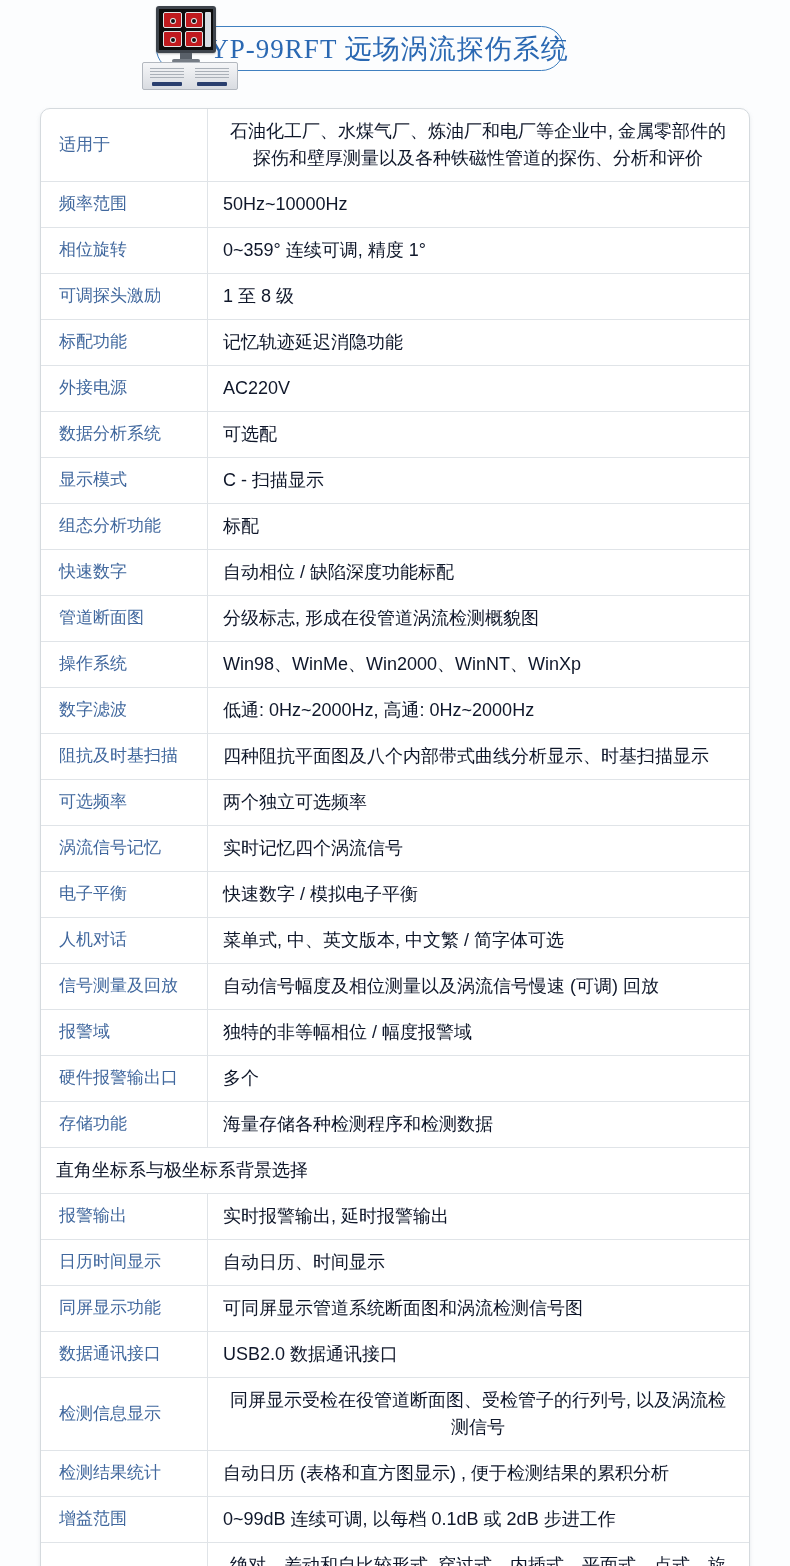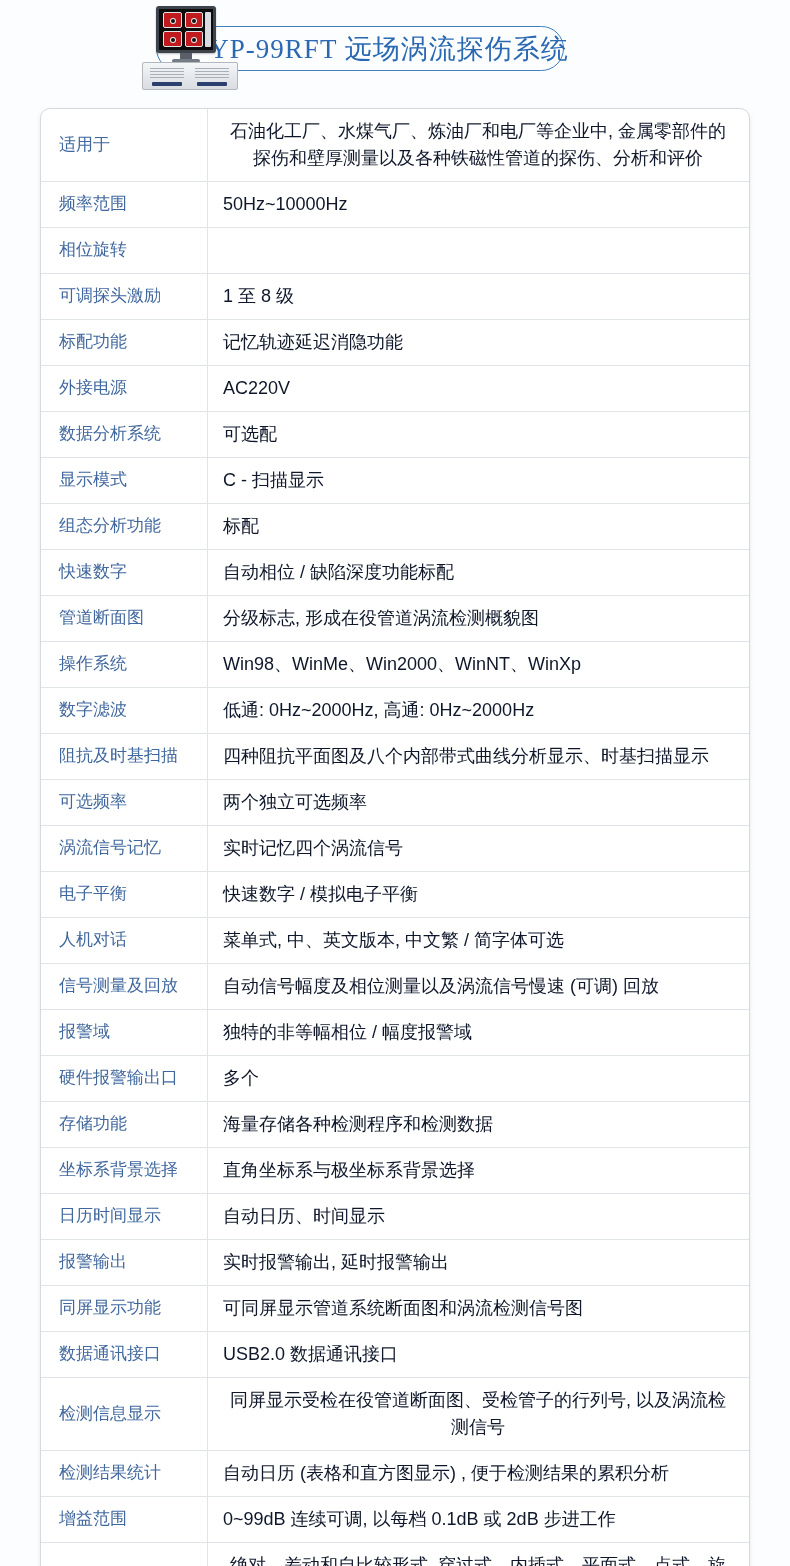--- a/index.html
+++ b/index.html
@@ -204,20 +204,21 @@
       <div class="spec-value">石油化工厂、水煤气厂、炼油厂和电厂等企业中, 金属零部件的探伤和壁厚测量以及各种铁磁性管道的探伤、分析和评价</div>
     </div>
 
     <div class="spec-row">
       <div class="spec-label">频率范围</div>
       <div class="spec-value">50Hz~10000Hz</div>
     </div>
 
     <div class="spec-row">
       <div class="spec-label">相位旋转</div>
+      <div class="spec-value">0~359° 连续可调, 精度 1°</div>
     </div>
 
     <div class="spec-row">
       <div class="spec-label">可调探头激励</div>
       <div class="spec-value">1 至 8 级</div>
     </div>
 
     <div class="spec-row">
       <div class="spec-label">标配功能</div>
       <div class="spec-value">记忆轨迹延迟消隐功能</div>
@@ -302,35 +303,34 @@
       <div class="spec-label">硬件报警输出口</div>
       <div class="spec-value">多个</div>
     </div>
 
     <div class="spec-row">
       <div class="spec-label">存储功能</div>
       <div class="spec-value">海量存储各种检测程序和检测数据</div>
     </div>
 
     <div class="spec-row">
-      <div class="spec-label">坐标系背景选择</div>
       <div class="spec-value">直角坐标系与极坐标系背景选择</div>
+    </div>
+
+    <div class="spec-row">
+      <div class="spec-label">报警输出</div>
+      <div class="spec-value">实时报警输出, 延时报警输出</div>
     </div>
 
     <div class="spec-row">
       <div class="spec-label">日历时间显示</div>
       <div class="spec-value">自动日历、时间显示</div>
     </div>
 
     <div class="spec-row">
-      <div class="spec-label">报警输出</div>
-      <div class="spec-value">实时报警输出, 延时报警输出</div>
-    </div>
-
-    <div class="spec-row">
       <div class="spec-label">同屏显示功能</div>
       <div class="spec-value">可同屏显示管道系统断面图和涡流检测信号图</div>
     </div>
 
     <div class="spec-row">
       <div class="spec-label">数据通讯接口</div>
       <div class="spec-value">USB2.0 数据通讯接口</div>
     </div>
 
     <div class="spec-row">

